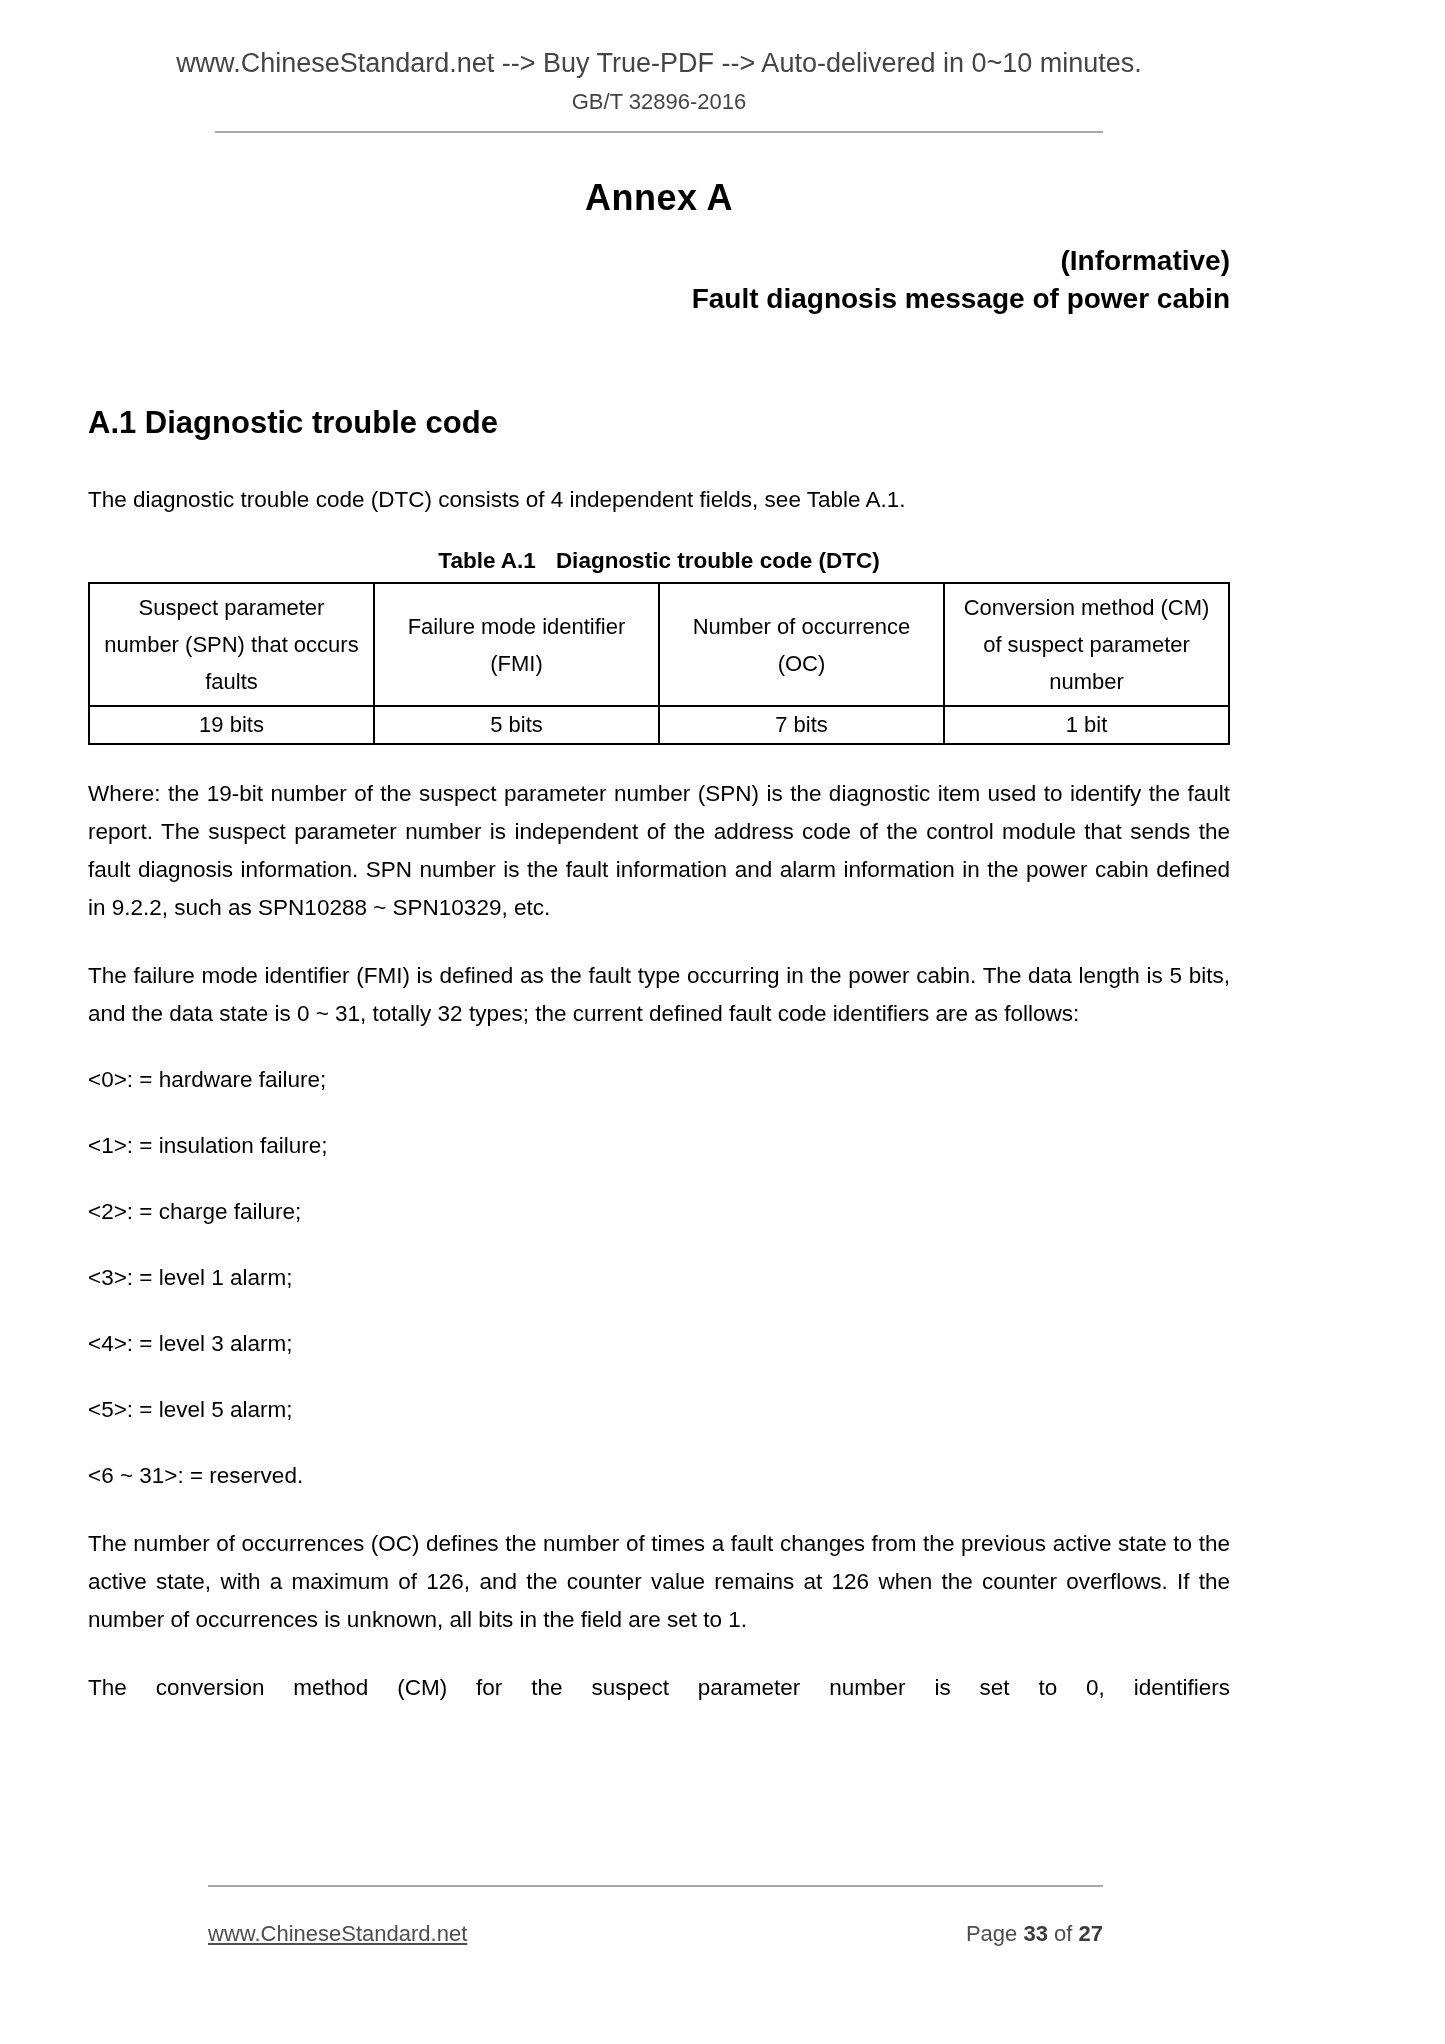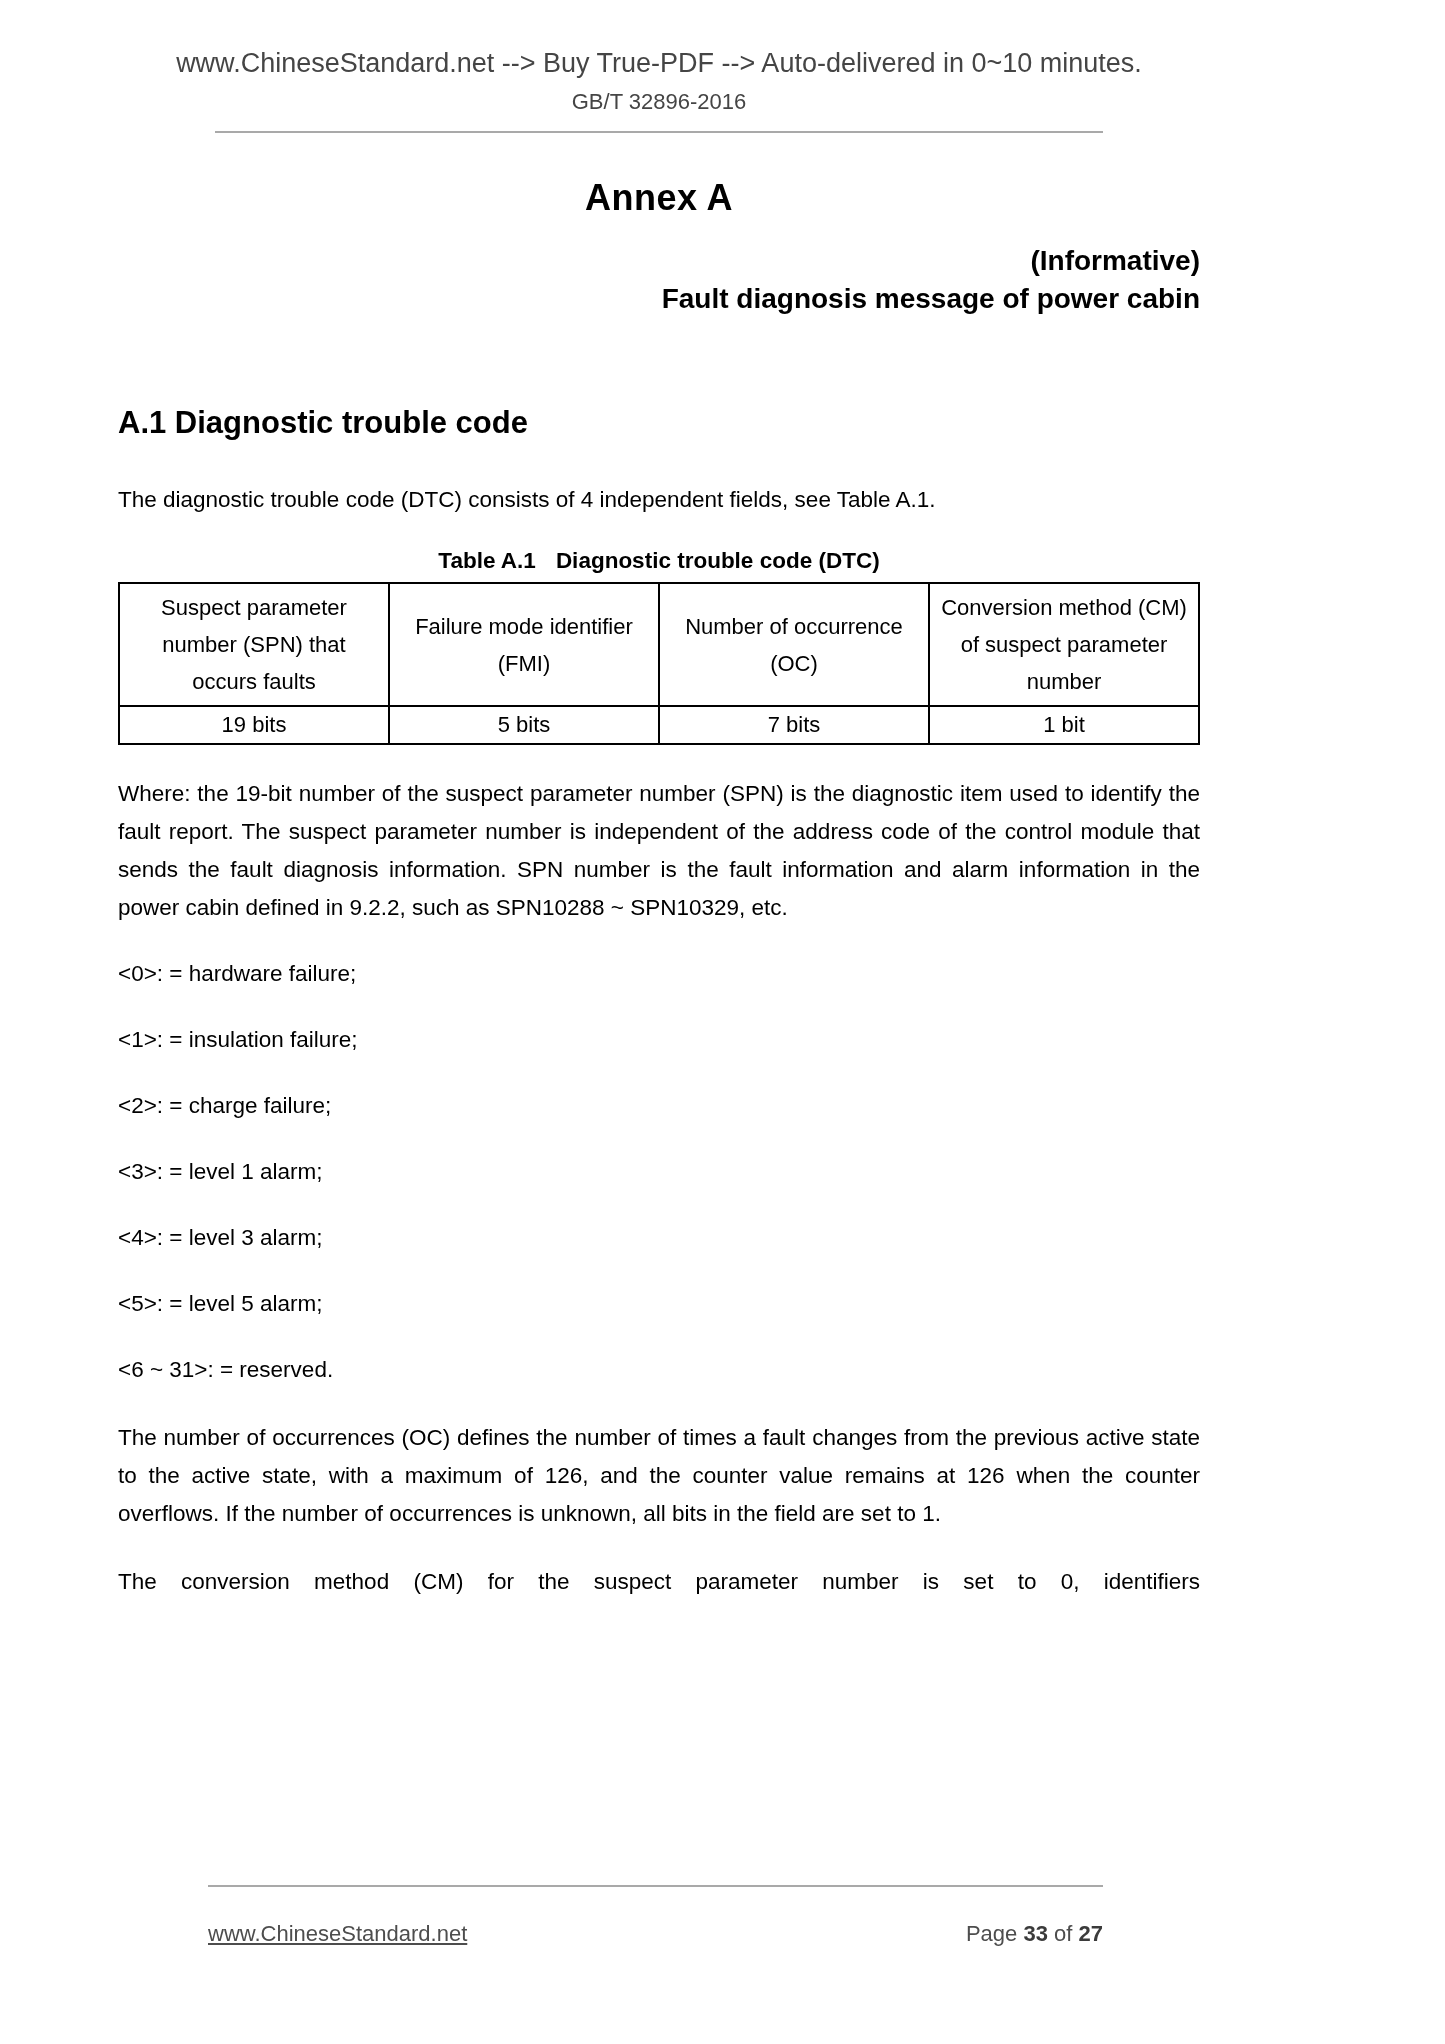--- a/index.html
+++ b/index.html
@@ -23,21 +23,21 @@
     margin-top:10px;
     text-align:center;
     font-size:22px;
     line-height:26px;
     color:#454545;
   }
   .rule { height:2px; background:#a9a9a9; }
   .top-rule { margin:16px 215px 0 215px; }
 
   
-  .content { padding:0 118px; }
+  .content { padding:0 88px; }
   .annex-title {
     margin:44px 0 0 0;
     text-align:center;
     font-size:36px; line-height:42px;
     font-weight:bold; letter-spacing:0.5px;
   }
   .annex-sub {
     margin:28px 0 0 0;
     text-align:right;
     font-size:28px; line-height:28px;
@@ -143,20 +143,21 @@
         <td>19 bits</td>
         <td>5 bits</td>
         <td>7 bits</td>
         <td>1 bit</td>
       </tr>
     </tbody>
       </table>
 
     <p class="body-par">Where: the 19-bit number of the suspect parameter number (SPN) is the diagnostic item used to identify the fault report. The suspect parameter number is independent of the address code of the control module that sends the fault diagnosis information. SPN number is the fault information and alarm information in the power cabin defined in 9.2.2, such as SPN10288 ~ SPN10329, etc.</p>
 
+    <p class="body-par">The failure mode identifier (FMI) is defined as the fault type occurring in the power cabin. The data length is 5 bits, and the data state is 0 ~ 31, totally 32 types; the current defined fault code identifiers are as follows:</p>
 
     <div class="codes">
       <div class="code-line">&lt;0&gt;: = hardware failure;</div>
       <div class="code-line">&lt;1&gt;: = insulation failure;</div>
       <div class="code-line">&lt;2&gt;: = charge failure;</div>
       <div class="code-line">&lt;3&gt;: = level 1 alarm;</div>
       <div class="code-line">&lt;4&gt;: = level 3 alarm;</div>
       <div class="code-line">&lt;5&gt;: = level 5 alarm;</div>
       <div class="code-line">&lt;6 ~ 31&gt;: = reserved.</div>
     </div>

